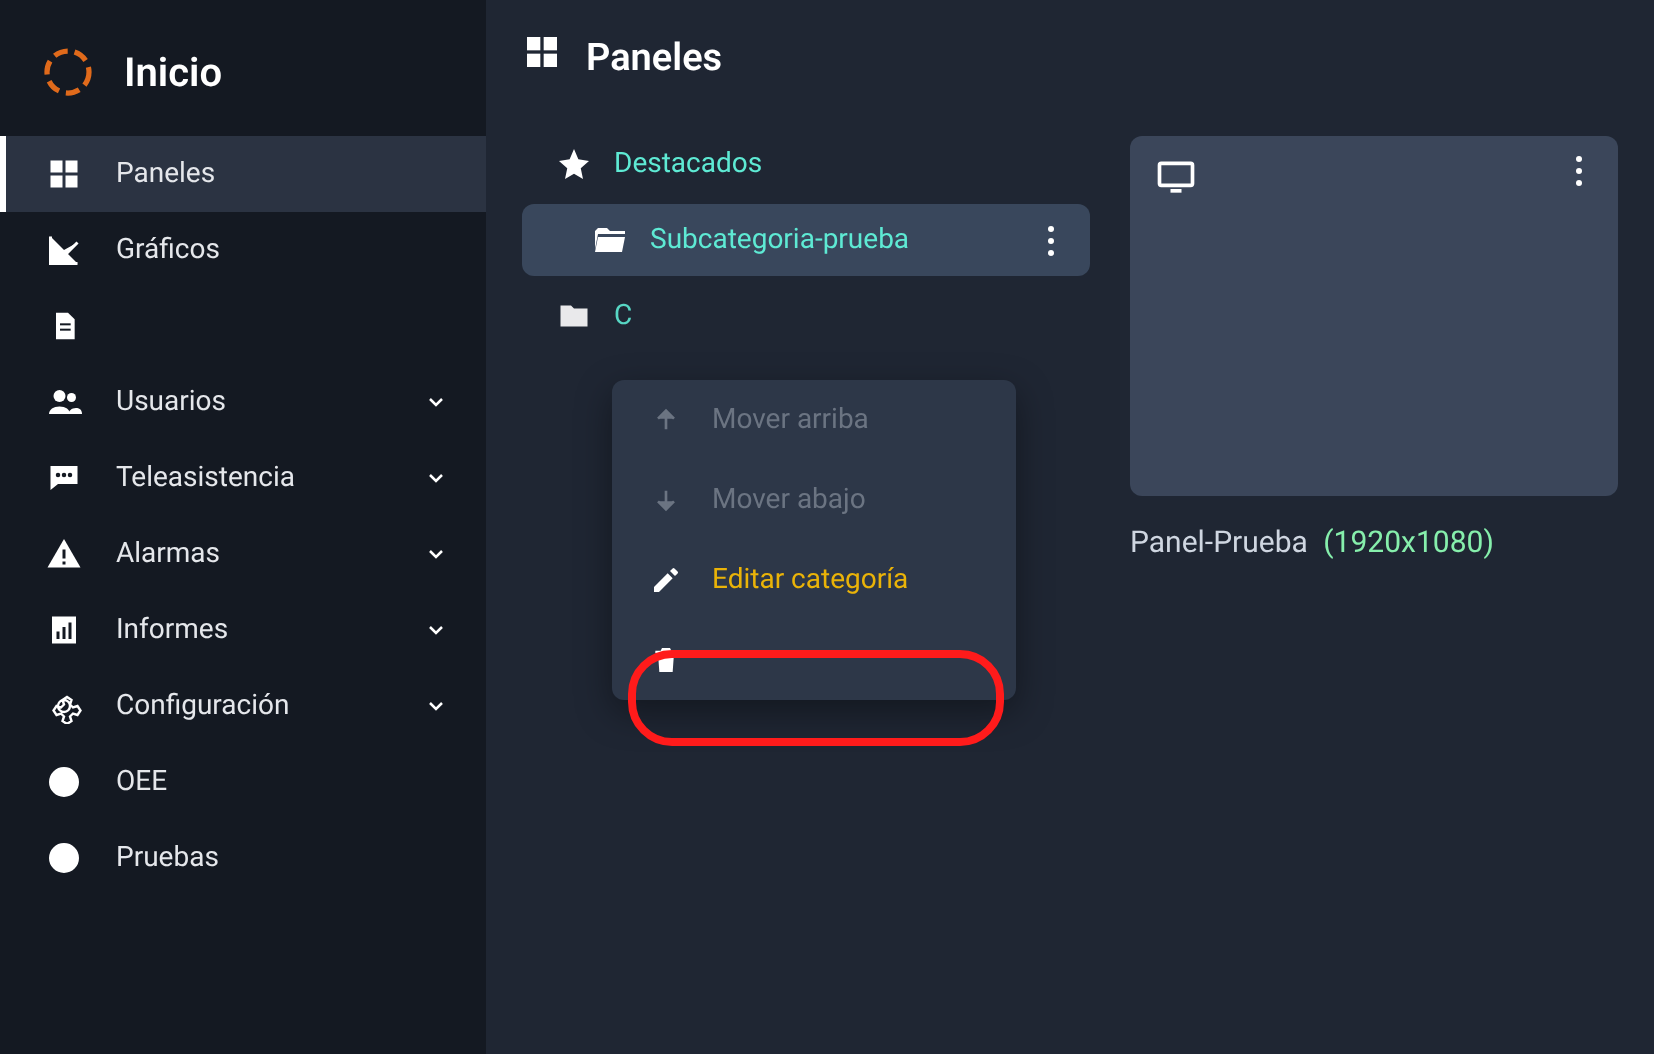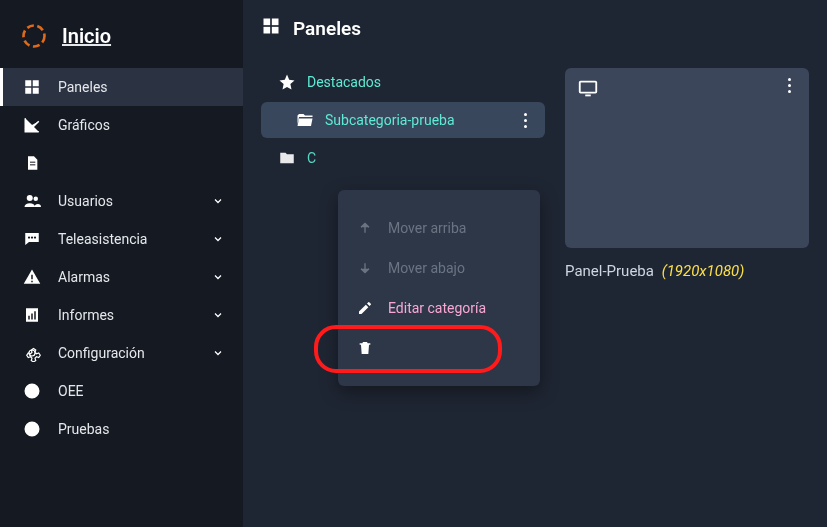--- a/index.html
+++ b/index.html
@@ -18,21 +18,20 @@
     background: #141922;
     display: flex;
     flex-direction: column;
     padding-top: 14px;
   }
   .brand {
     display: flex;
     align-items: center;
     gap: 14px;
     padding: 8px 18px 18px 20px;
-    text-decoration: underline;
   }
   .brand-logo svg { display: block; }
   .brand-title {
     font-size: 20px;
     font-weight: 600;
     color: #fff;
   }
   .nav {
     display: flex;
     flex-direction: column;
@@ -102,32 +101,31 @@
   .dots span { width:3px; height:3px; border-radius:50%; background:#fff; }
 
   
   .ctx {
     position: absolute;
     left: 306px;
     top: 190px;
     width: 202px;
     background: #2d3748;
     border-radius: 6px;
-    padding: 18px 0;
+    padding: 0 0;
     box-shadow: 0 6px 18px rgba(0,0,0,0.4);
     z-index: 50;
-    margin-left: 32px;
   }
   .ctx-item {
     display: flex;
     align-items: center;
     gap: 14px;
     padding: 12px 18px;
     font-size: 14px;
-    color: #f9a8d4;
+    color: #eab308;
     cursor: pointer;
   }
   .ctx-item.disabled { color: #6b7482; cursor: default; }
   .ctx-item.disabled svg { stroke:#6b7482; fill:#6b7482; }
   .ctx-icon { width:18px; display:flex; justify-content:center; }
   .ctx-highlight {
     position:absolute;
     border: 4px solid #ff1b1b;
     border-radius: 22px;
     left: 314px;
@@ -149,21 +147,21 @@
     padding: 10px 12px;
   }
   .panel-card .card-header {
     display:flex; justify-content:space-between; align-items:flex-start;
   }
   .panel-caption {
     margin-top: 14px;
     font-size: 15px;
     color: #cfd6e1;
   }
-  .panel-caption .dim { color: #fde047; margin-left:4px;font-style:italic; }
+  .panel-caption .dim { color: #86efac; margin-left:4px; }
 </style>
 </head>
 <body>
 
 <div class="sidebar">
   <div class="brand">
     <span class="brand-logo">
       <svg width="28" height="28" viewBox="0 0 32 32">
           <circle cx="16" cy="16" r="12" fill="none" stroke="#e06a1b" stroke-width="3" stroke-dasharray="8 4"></circle>
         </svg>

